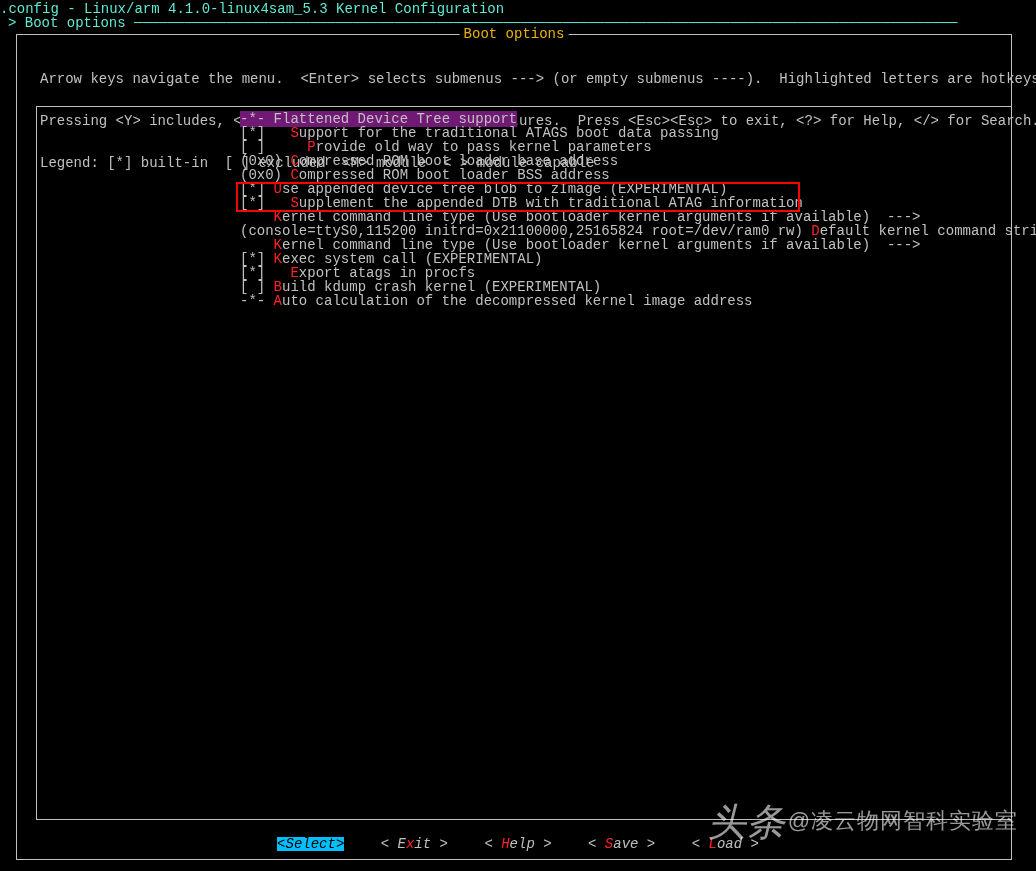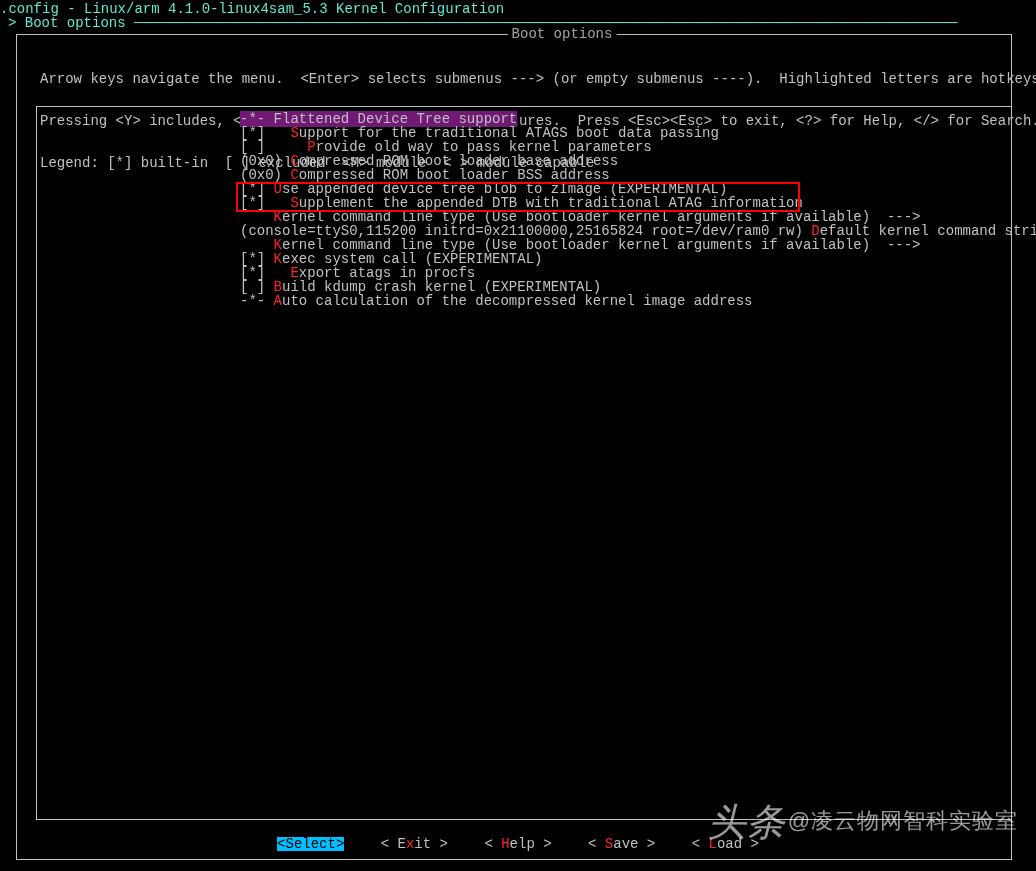--- a/index.html
+++ b/index.html
@@ -27,22 +27,21 @@
     height: 826px;
     box-sizing: border-box;
   }
   .outer-title {
     position: absolute;
     top: -8px;
     left: 50%;
     transform: translateX(-50%);
     background: #000;
     padding: 0 4px;
-    color: #a3a3a3;
-    margin-left: 48px;
+    color: #eab308;
   }
   .instructions {
     position: absolute;
     left: 40px;
     top: 44px;
     white-space: pre;
     color: #c0c0c0;
   }
   .inner-frame {
     position: absolute;
@@ -82,20 +81,21 @@
   .buttons {
     position: absolute;
     bottom: 20px;
     left: 0;
     width: 100%;
     text-align: center;
   }
   .btn {
     display: inline-block;
     margin: 0 14px;
+    font-style: italic;
   }
   .btn-sel {
     background: #00bfff;
     color: #000;
   }
   .hot {
     color: #ff2222;
   }
   .watermark {
     position: absolute;

